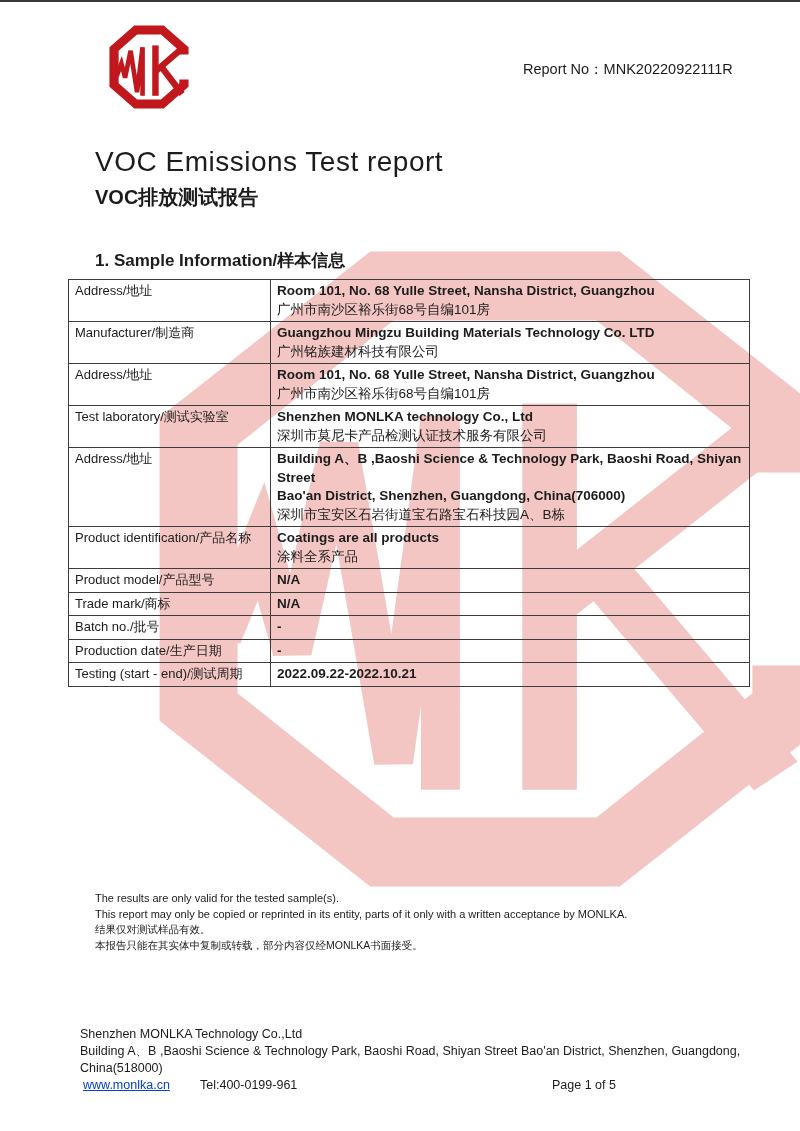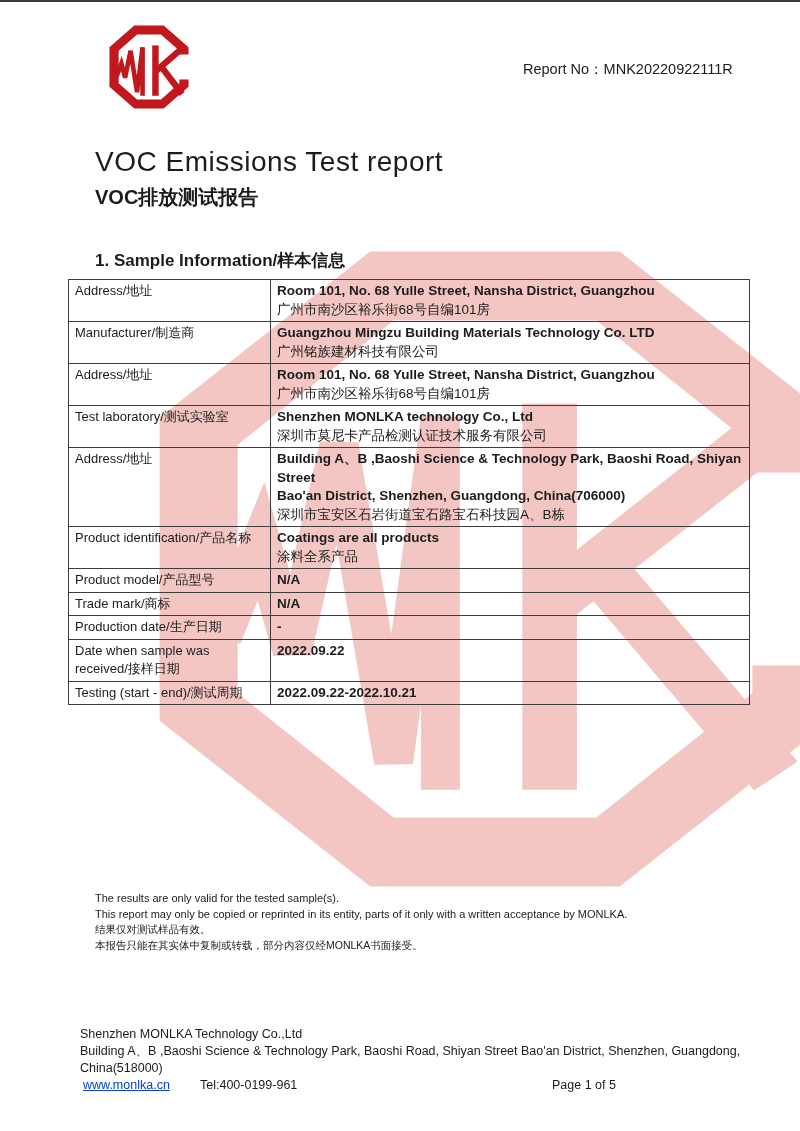--- a/index.html
+++ b/index.html
@@ -115,29 +115,29 @@
             <div class="ln-en">N/A</div>
           </td>
         </tr>
         <tr>
           <td class="lbl">Trade mark/商标</td>
           <td>
             <div class="ln-en">N/A</div>
           </td>
         </tr>
         <tr>
-          <td class="lbl">Production date/生产日期</td>
+          <td class="lbl">Batch no./批号</td>
           <td>
             <div class="ln-en">-</div>
           </td>
         </tr>
         <tr>
-          <td class="lbl">Date when sample was received/接样日期</td>
+          <td class="lbl">Production date/生产日期</td>
           <td>
-            <div class="ln-en">2022.09.22</div>
+            <div class="ln-en">-</div>
           </td>
         </tr>
         <tr>
           <td class="lbl">Testing (start - end)/测试周期</td>
           <td>
             <div class="ln-en">2022.09.22-2022.10.21</div>
           </td>
         </tr>
       </tbody>
   </table>

